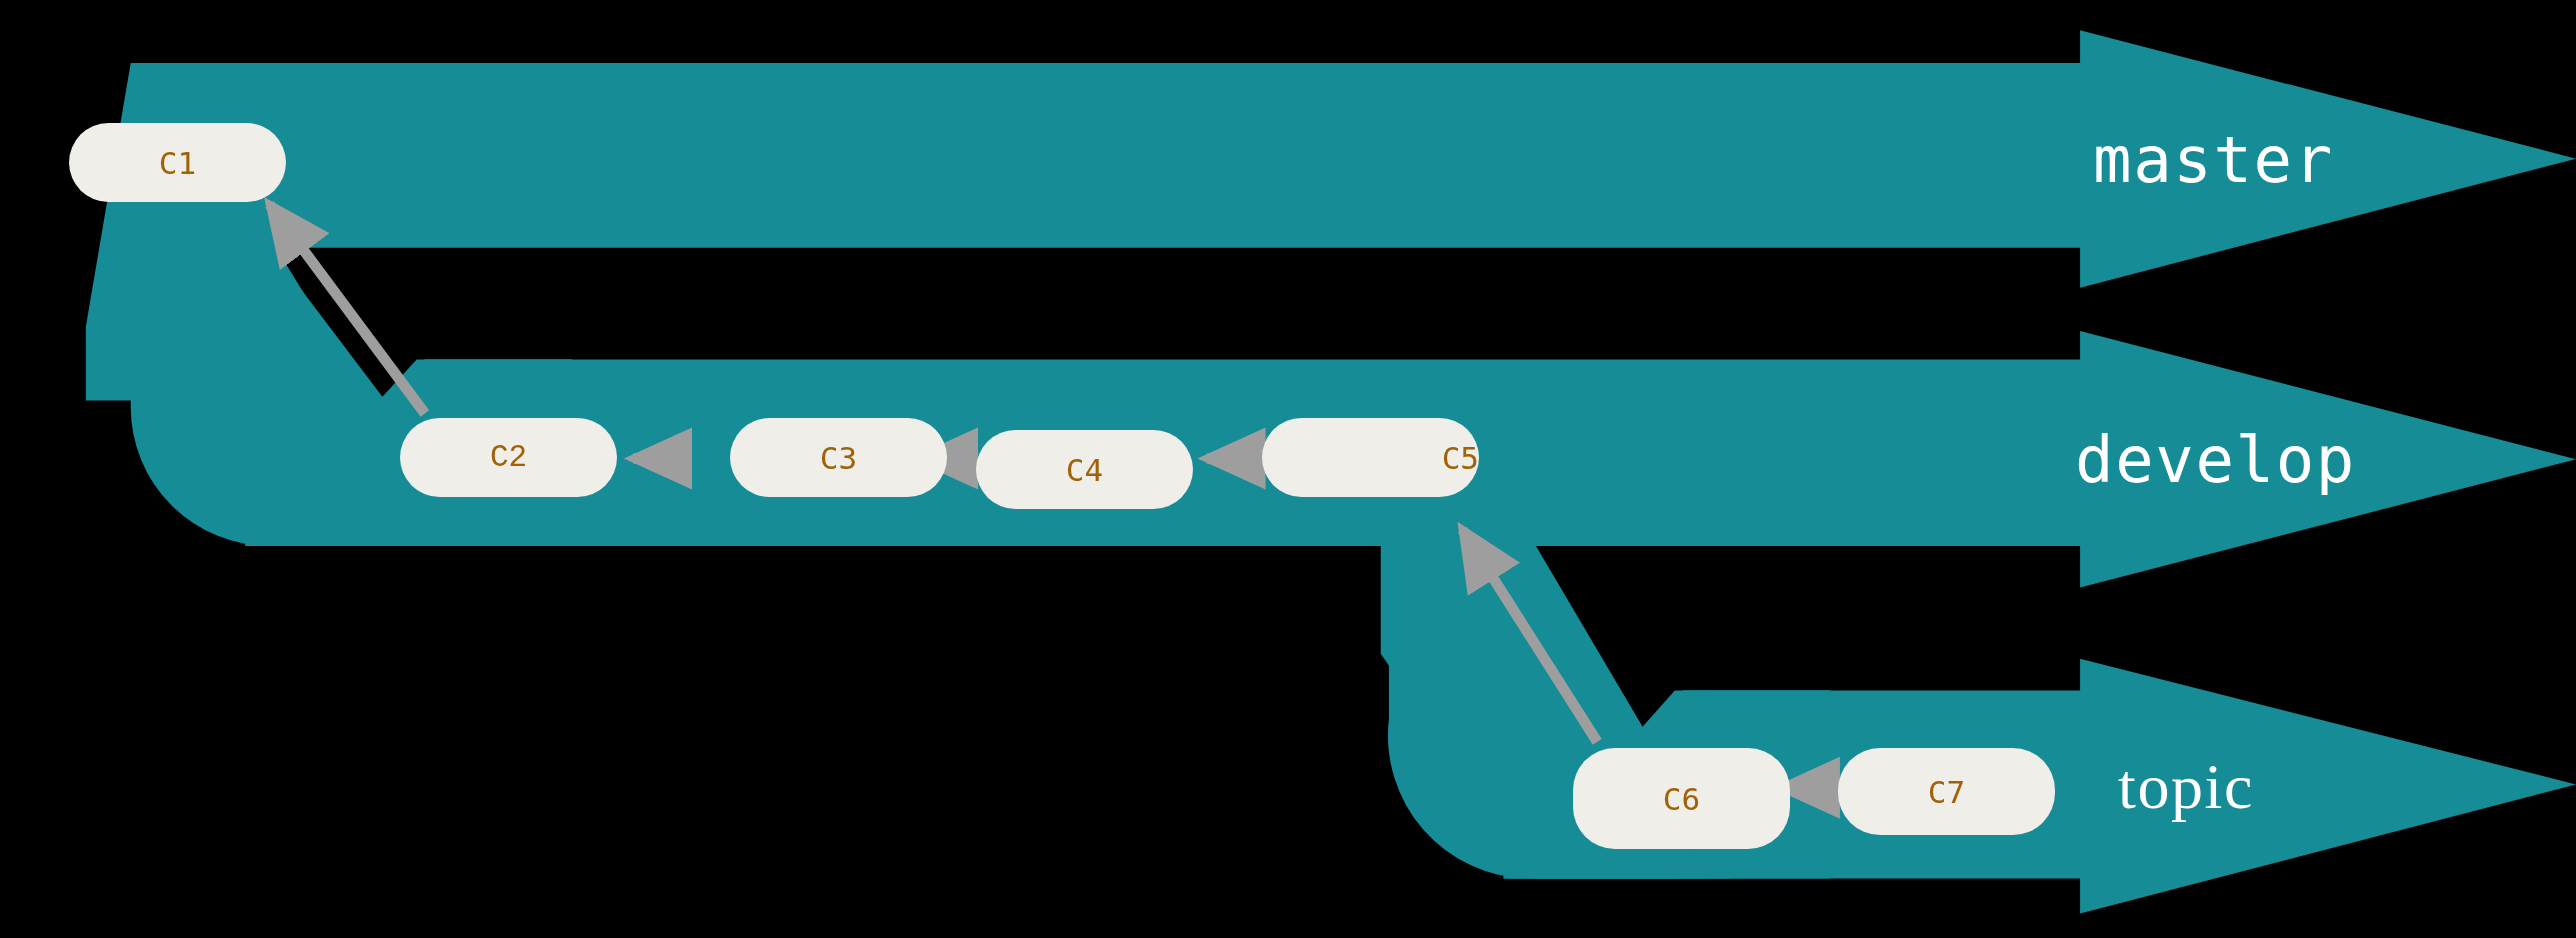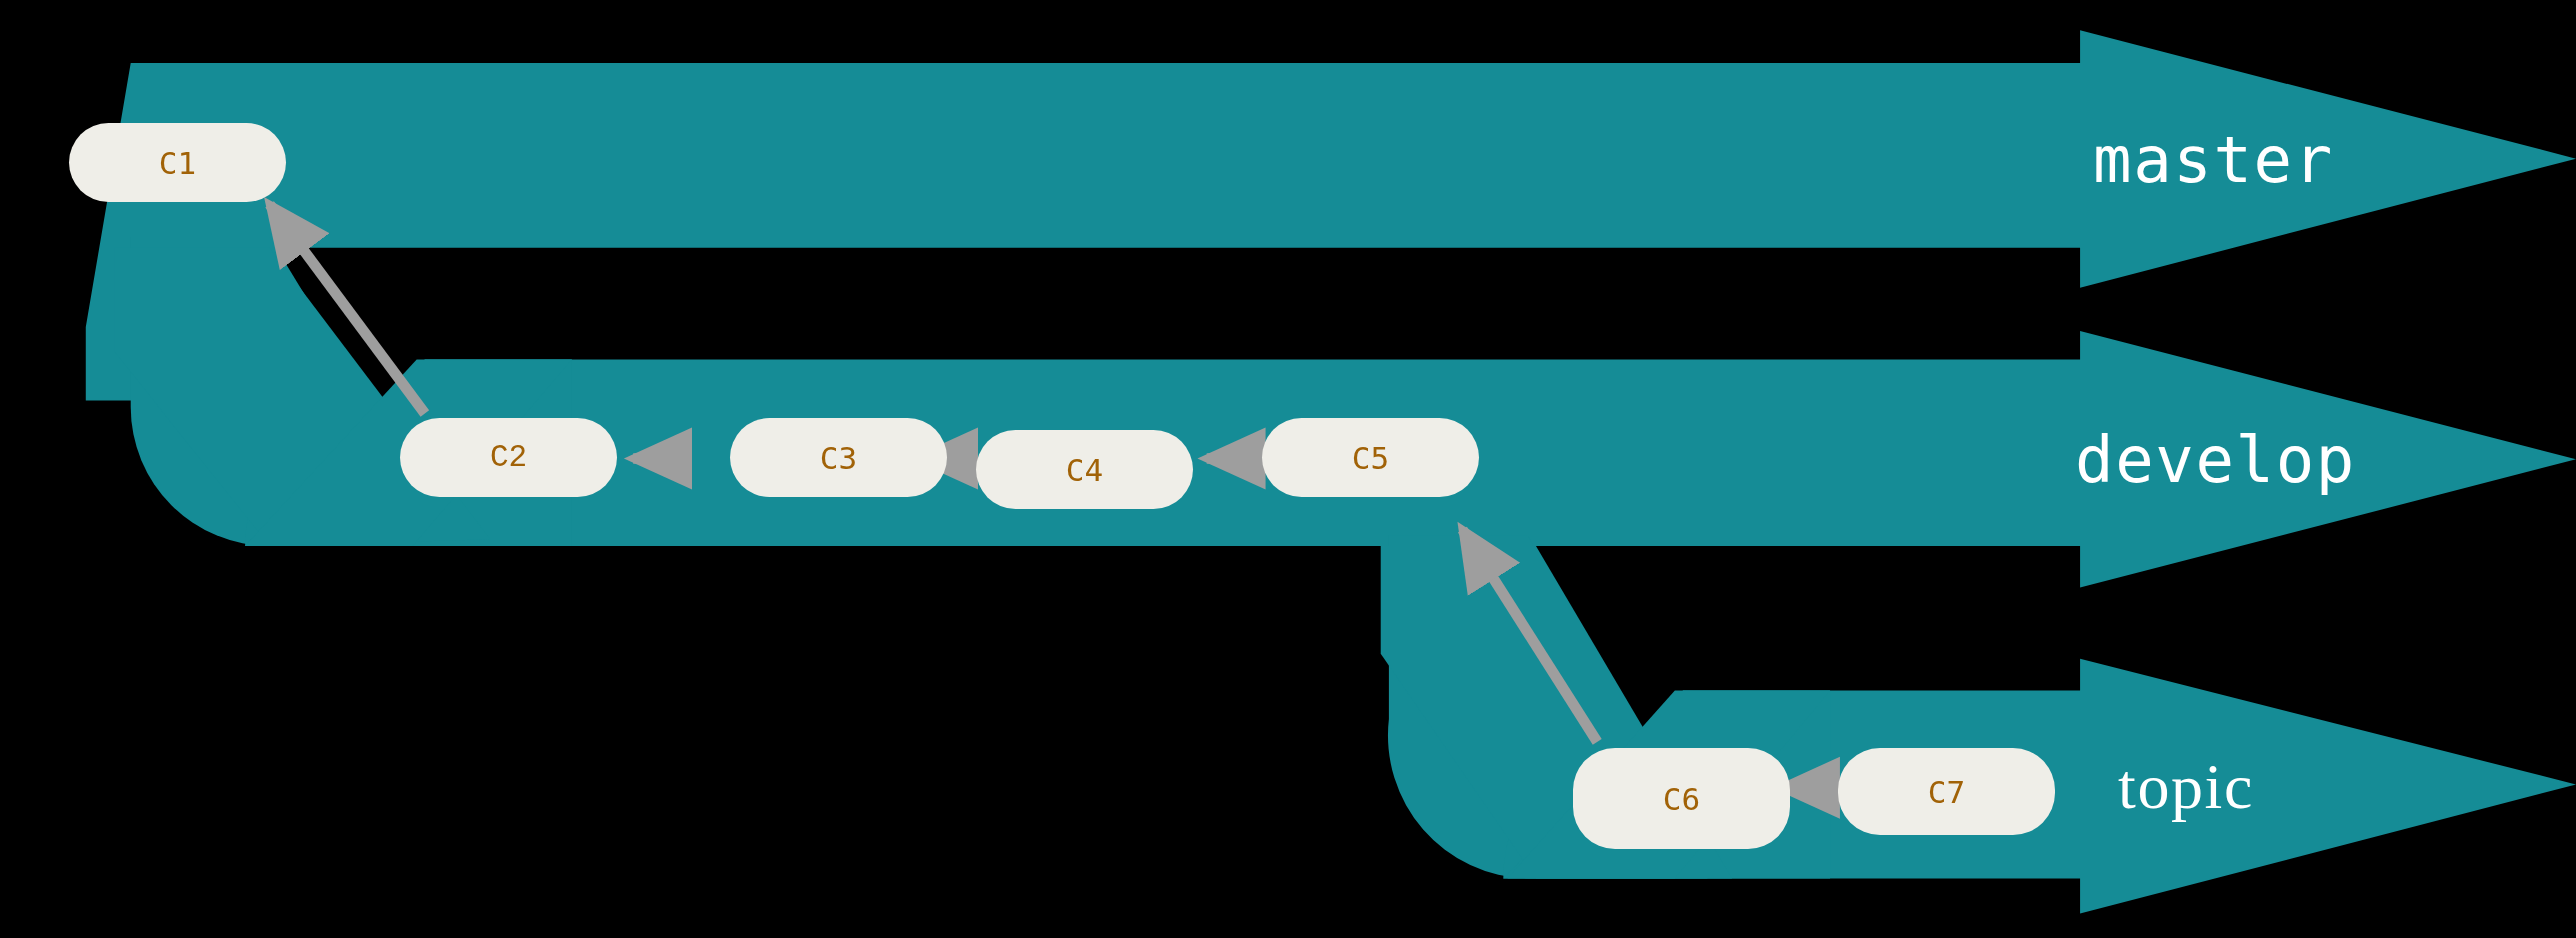--- a/index.html
+++ b/index.html
@@ -118,21 +118,21 @@
   </div>
   <div class="commit-node" style="left:400px;top:418px;width:217px;height:79px;font-family:Liberation Mono, monospace;">
     <span>C2</span>
   </div>
   <div class="commit-node" style="left:730px;top:418px;width:217px;height:79px;">
     <span>C3</span>
   </div>
   <div class="commit-node" style="left:976px;top:418px;width:217px;height:79px;margin-top:12px;">
     <span>C4</span>
   </div>
-  <div class="commit-node" style="left:1262px;top:418px;width:217px;height:79px;">
+  <div class="commit-node" style="left:1262px;top:418px;width:217px;height:79px;justify-content:flex-end;">
     <span>C5</span>
   </div>
   <div class="commit-node" style="left:1573px;top:748px;width:217px;height:101px;">
     <span>C6</span>
   </div>
   <div class="commit-node" style="left:1838px;top:748px;width:217px;height:87px;">
     <span>C7</span>
   </div>
 
 </div>

